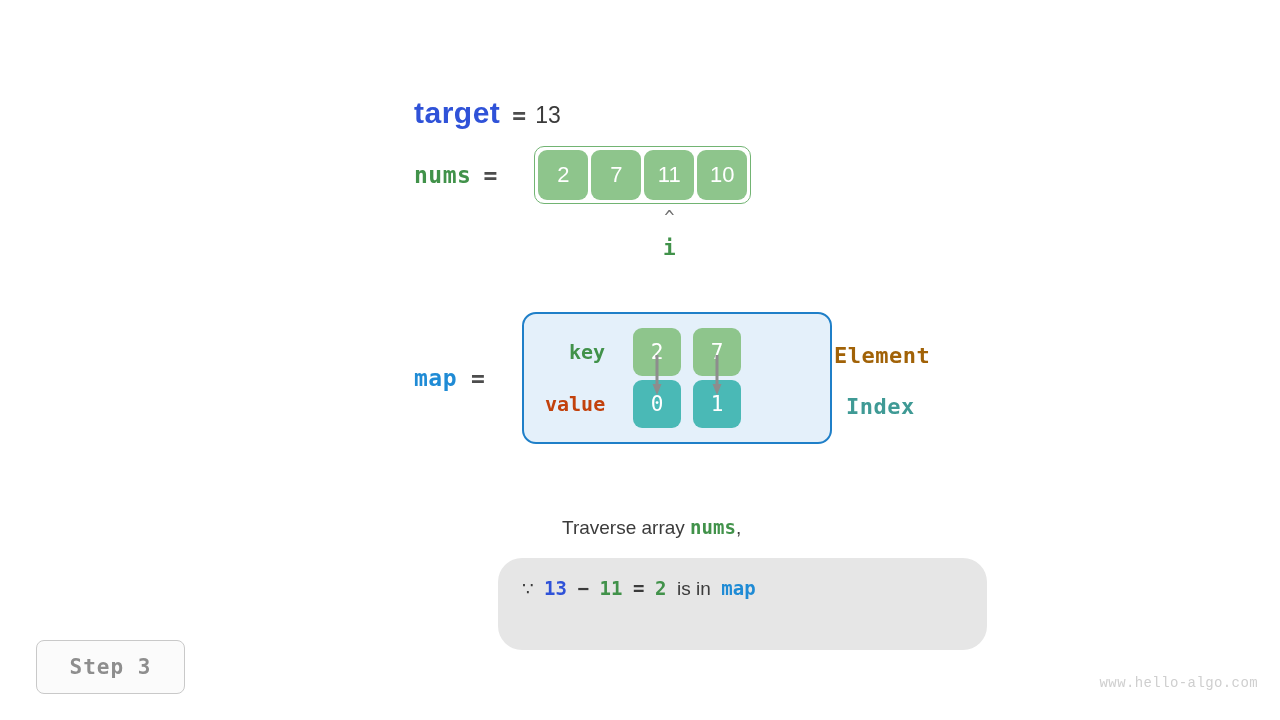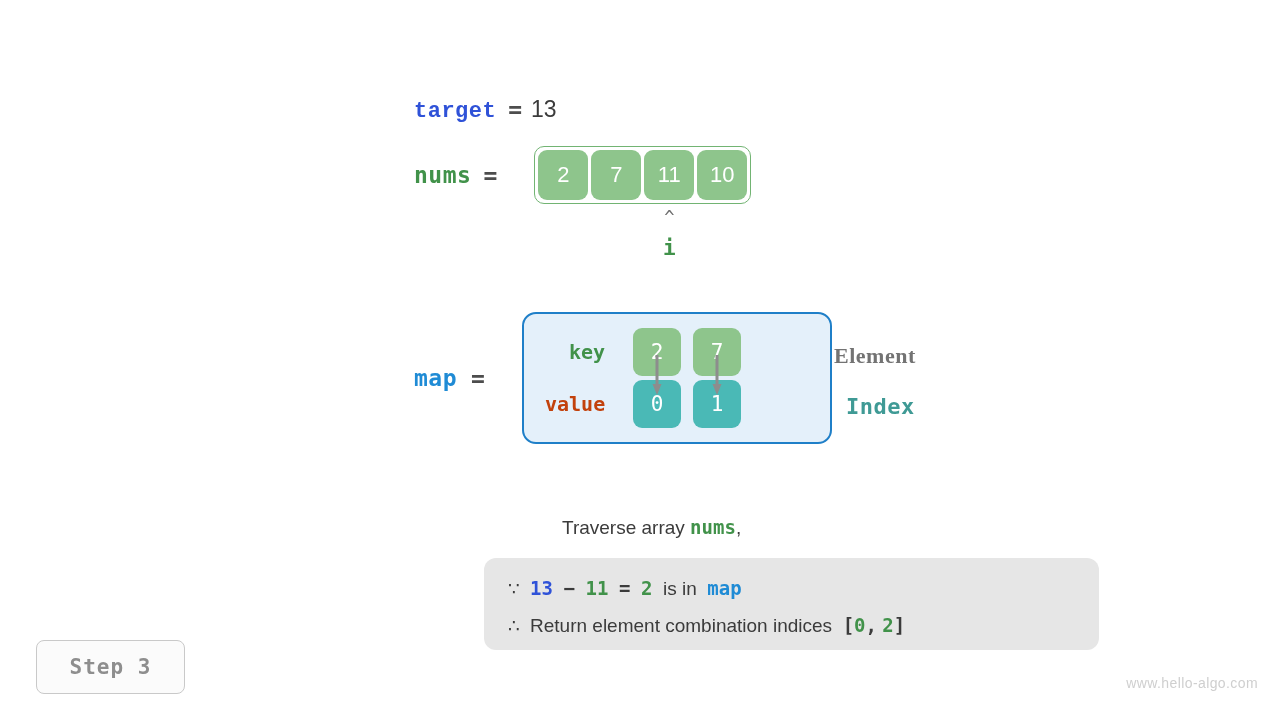--- a/index.html
+++ b/index.html
@@ -22,23 +22,23 @@
   
   #target-row {
     position: absolute;
     left: 414px;
     top: 96px;
     display: flex;
     align-items: baseline;
     gap: 0;
   }
   #target-row .var-name {
-    font-family: Liberation Mono, monospace;
-    font-weight: bold;
-    font-size: 22px;
+    font-family: Liberation Sans, sans-serif;
+    font-weight: bold;
+    font-size: 30px;
     color: #2f52d8;
     letter-spacing: 0.5px;
   }
   #target-row .eq {
     font-family: "DejaVu Sans Mono", monospace;
     font-weight: bold;
     font-size: 23px;
     color: #4d4d4d;
     margin: 0 9px 0 12px;
   }
@@ -179,21 +179,21 @@
     height: 40px;
   }
 
   #legend-element, #legend-index {
     position: absolute;
     font-family: "DejaVu Sans Mono", monospace;
     font-weight: bold;
     font-size: 22px;
     letter-spacing: 0.5px;
   }
-  #legend-element { left: 834px; top: 343px; color: #737373; font-family: Liberation Serif, serif; }
+  #legend-element { left: 834px; top: 343px; color: #a16207; }
   #legend-index   { left: 846px; top: 394px; color: #3f9a95; text-align: right; }
 
   
   #traverse-line {
     position: absolute;
     left: 514px;
     top: 516px;
     font-size: 19px;
     color: #3b3b3b;
     white-space: nowrap;
@@ -201,26 +201,26 @@
   }
   #traverse-line .code-green {
     font-family: "DejaVu Sans Mono", monospace;
     font-weight: bold;
     color: #41924a;
     font-size: 19px;
   }
 
   #reason-box {
     position: absolute;
-    left: 484px;
+    left: 498px;
     top: 558px;
-    width: 615px;
+    width: 489px;
     height: 92px;
     background: #e6e6e6;
-    border-radius: 12px;
+    border-radius: 24px;
     box-sizing: border-box;
     padding: 12px 0 0 24px;
   }
   .reason-line {
     font-size: 19px;
     color: #3b3b3b;
     white-space: nowrap;
     line-height: 36px;
   }
   .reason-line .sym {
@@ -258,21 +258,21 @@
     color: #8e8e8e;
     letter-spacing: 1px;
     box-sizing: border-box;
   }
 
   
   #watermark {
     position: absolute;
     right: 22px;
     top: 675px;
-    font-family: Liberation Sans, sans-serif;
+    font-family: Liberation Mono, monospace;
     font-size: 14px;
     color: #cfcfcf;
     letter-spacing: 0.4px;
   }
 </style>
 </head>
 <body>
 
 <div id="target-row">
   <span class="var-name">target</span>
@@ -332,22 +332,17 @@
   <div class="reason-line">
     <span class="sym">∵</span>&nbsp;
     <span class="m c-blue-t">13</span>&nbsp;
     <span class="m c-gray">−</span>&nbsp;
     <span class="m c-green">11</span>&nbsp;
     <span class="m c-gray">=</span>&nbsp;
     <span class="m c-green">2</span>&nbsp;
     <span class="plain">is in</span>&nbsp;
     <span class="m c-blue-m">map</span>
   </div>
-  <div class="reason-line">
-    <span class="sym">∴</span>&nbsp;
-    <span class="plain">Return element combination indices</span>&nbsp;
-    <span class="m c-gray">[</span><span class="m c-green">0</span><span class="m c-gray">,</span>&nbsp;<span class="m c-green">2</span><span class="m c-gray">]</span>
-  </div>
 </div>
 
 <div id="step-badge">Step 3</div>
 
 <div id="watermark">www.hello-algo.com</div>
 
 </body></html>

